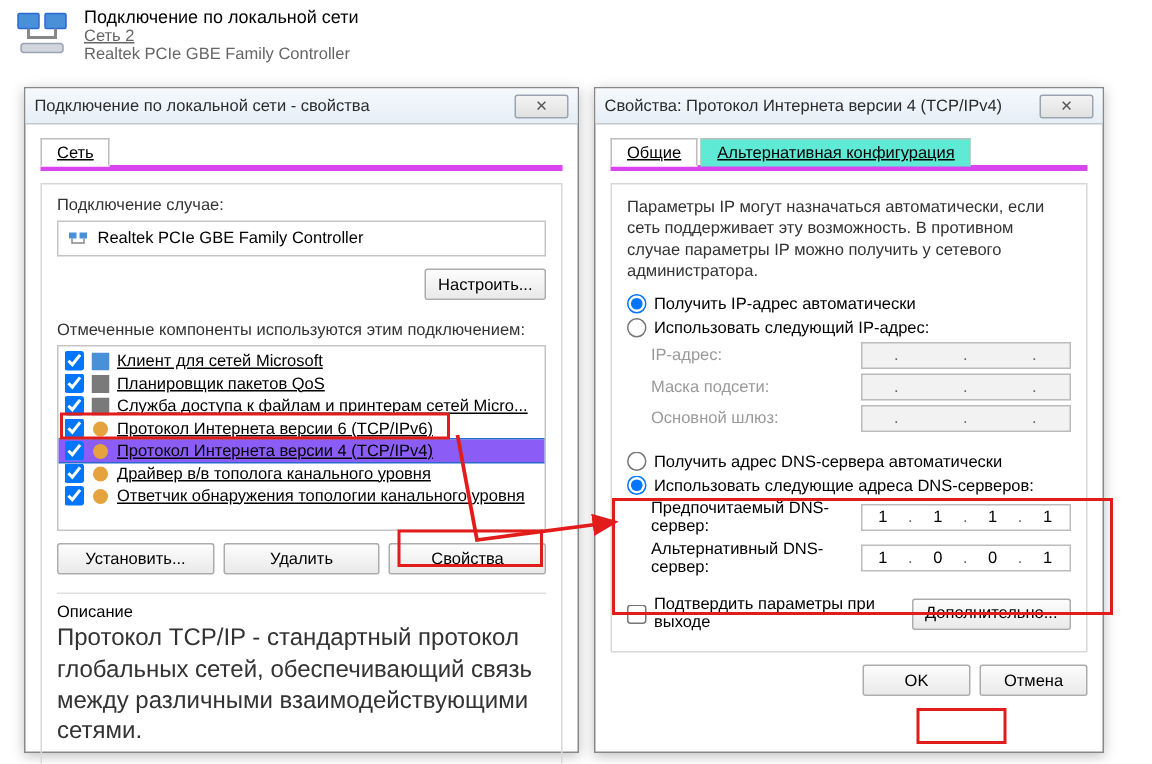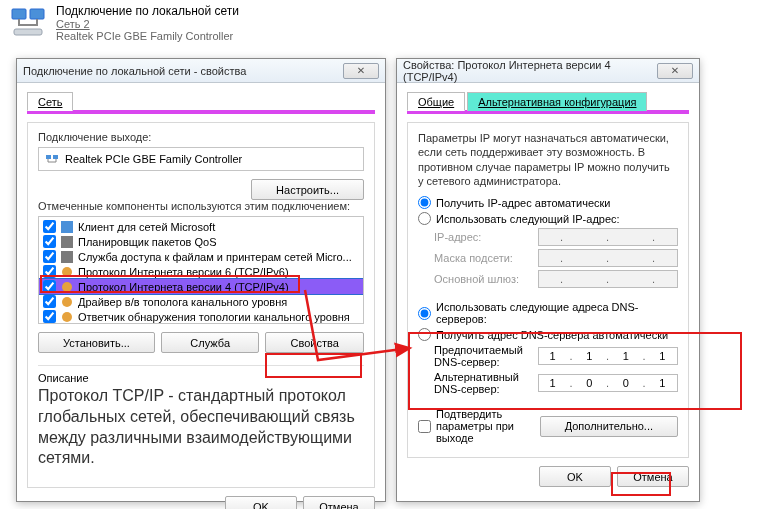--- a/index.html
+++ b/index.html
@@ -21,28 +21,28 @@
 
 
 .tabs { display: flex; border-bottom: 4px solid #d946ef; margin-bottom: 8px; text-decoration: underline; }
 .tab { padding: 3px 10px 2px 10px; border: 1px solid #bcbcbc; border-bottom: none; background: #5eead4; margin-right: 2px; position: relative; top: 1px; }
 .tab.active { background: #fff; border-bottom: 1px solid #fff; }
 
 
 .group { border: 1px solid #d8d8d8; padding: 8px; margin-bottom: 8px; position: relative; }
 
 
-.complist { border: 1px solid #c5c5c5; height: 108px; overflow: hidden; padding: 2px 0; }
+.complist { border: 1px solid #c5c5c5; height: 124px; overflow: hidden; padding: 2px 0; text-decoration: underline; }
 .comp-row { display: flex; align-items: center; gap: 4px; padding: 1px 4px; height: 15px; }
 .comp-row input[type=checkbox] { width: 13px; height: 13px; }
 .comp-row .ico { width: 14px; height: 14px; display:inline-flex; align-items:center; justify-content:center; font-size:10px; }
 .comp-row.sel { outline: 1px solid #2a6ad0; background: #8b5cf6; }
 
 
-.btn { display:inline-flex; align-items:center; justify-content:center; height: 21px; padding: 0 24px; border: 1px solid #acacac; background: linear-gradient(#fdfdfd,#e9e9e9); border-radius: 2px; font-size: 11px; color:#000; }
+.btn { display:inline-flex; align-items:center; justify-content:center; height: 21px; padding: 0 8px; border: 1px solid #acacac; background: linear-gradient(#fdfdfd,#e9e9e9); border-radius: 2px; font-size: 11px; color:#000; }
 .btn-row { display:flex; gap:6px; justify-content: flex-end; }
 
 
 .radio-row, .check-row { display:flex; align-items:center; gap:5px; margin: 3px 0; }
 .radio-row input, .check-row input { margin:0; }
 
 
 .ip-row { display:flex; align-items:center; gap: 6px; margin: 3px 0 3px 16px; }
 .ip-row .lbl { flex: 1; color:#555; }
 .ip-row.dis .lbl { color:#9a9a9a; }
@@ -103,36 +103,36 @@
   <div class="titlebar">
     <span class="title">Подключение по локальной сети - свойства</span>
     <span class="close">✕</span>
   </div>
   <div class="body">
     <div class="tabs">
       <div class="tab active">Сеть</div>
     </div>
 
     <div style="border:1px solid #d8d8d8; padding:8px 10px 10px 10px;">
-      <span class="small-lbl">Подключение выходе:</span>
+      <span class="small-lbl">Подключение случае:</span>
       <div class="adapter-box">
         <span style="width:14px;height:14px;display:inline-flex;">
           <svg width="14" height="14" viewBox="0 0 14 14">
               <rect x="1" y="3" width="5" height="4" fill="#4a90d9"></rect>
               <rect x="8" y="3" width="5" height="4" fill="#4a90d9"></rect>
               <path d="M3 7v3h8v-3" stroke="#888" fill="none"></path>
             </svg>
         </span>
         <span>Realtek PCIe GBE Family Controller</span>
       </div>
       <div class="btn-row" style="margin-top:8px;">
         <span class="btn">Настроить...</span>
       </div>
 
-      <span class="small-lbl" style="margin-top:0;">Отмеченные компоненты используются этим подключением:</span>
+      <span class="small-lbl" style="margin-top:14px;">Отмеченные компоненты используются этим подключением:</span>
 
       <div class="complist">
         <div class="comp-row">
             <input type="checkbox" checked="" style="">
             <span class="ico">
               <svg width="12" height="12">
                 <rect width="12" height="12" fill="#4a90d9"></rect>
               </svg>
             </span>
             <span>Клиент для сетей Microsoft</span>
@@ -188,38 +188,38 @@
               <svg width="12" height="12">
                 <circle cx="6" cy="6" r="5" fill="#e6a23c"></circle>
               </svg>
             </span>
             <span>Ответчик обнаружения топологии канального уровня</span>
           </div>
       </div>
 
       <div class="btn-row" style="margin-top:8px; justify-content:space-between;">
         <span class="btn" style="flex:1;">Установить...</span>
-        <span class="btn" style="flex:1;">Служба</span>
+        <span class="btn" style="flex:1;">Удалить</span>
         <span class="btn" style="flex:1;">Свойства</span>
       </div>
 
       <div class="group" style="margin-top:12px; border:none; border-top:1px solid #e0e0e0; padding:6px 0 0 0;">
         <div class="desc-title">Описание</div>
         <div class="desc">Протокол TCP/IP - стандартный протокол глобальных сетей, обеспечивающий связь между различными взаимодействующими сетями.</div>
       </div>
     </div>
 
     <div class="dlg-buttons">
       <span class="btn" style="width:72px;">OK</span>
       <span class="btn" style="width:72px;">Отмена</span>
     </div>
   </div>
 </div>
 
-<div class="win" style="left:396px; top:58px; width:304px; height:444px;">
+<div class="win" style="left:396px; top:58px; width:340px; height:444px;">
   <div class="titlebar">
     <span class="title">Свойства: Протокол Интернета версии 4 (TCP/IPv4)</span>
     <span class="close">✕</span>
   </div>
   <div class="body">
     <div class="tabs">
       <div class="tab active">Общие</div>
       <div class="tab">Альтернативная конфигурация</div>
     </div>
 
@@ -255,26 +255,26 @@
           <span class="lbl">Основной шлюз:</span>
           <span class="ip-box dis">
               <span class="ip-dot">.</span>
               <span class="ip-dot">.</span>
               <span class="ip-dot">.</span>
             </span>
         </div>
       </div>
 
       <div class="radio-row">
+        <input type="radio" name="dnsmode" style="">
+        <span>Получить адрес DNS-сервера автоматически</span>
+      </div>
+      <div class="radio-row">
         <input type="radio" name="dnsmode" checked="" style="">
         <span>Использовать следующие адреса DNS-серверов:</span>
-      </div>
-      <div class="radio-row">
-        <input type="radio" name="dnsmode" style="">
-        <span>Получить адрес DNS-сервера автоматически</span>
       </div>
       <div class="ip-row">
         <span class="lbl" style="color:#000;">Предпочитаемый DNS-сервер:</span>
         <span class="ip-box">
           <span class="ip-oct">1</span>
             <span class="ip-dot">.</span>
           <span class="ip-oct">1</span>
             <span class="ip-dot">.</span>
           <span class="ip-oct">1</span>
             <span class="ip-dot">.</span>

